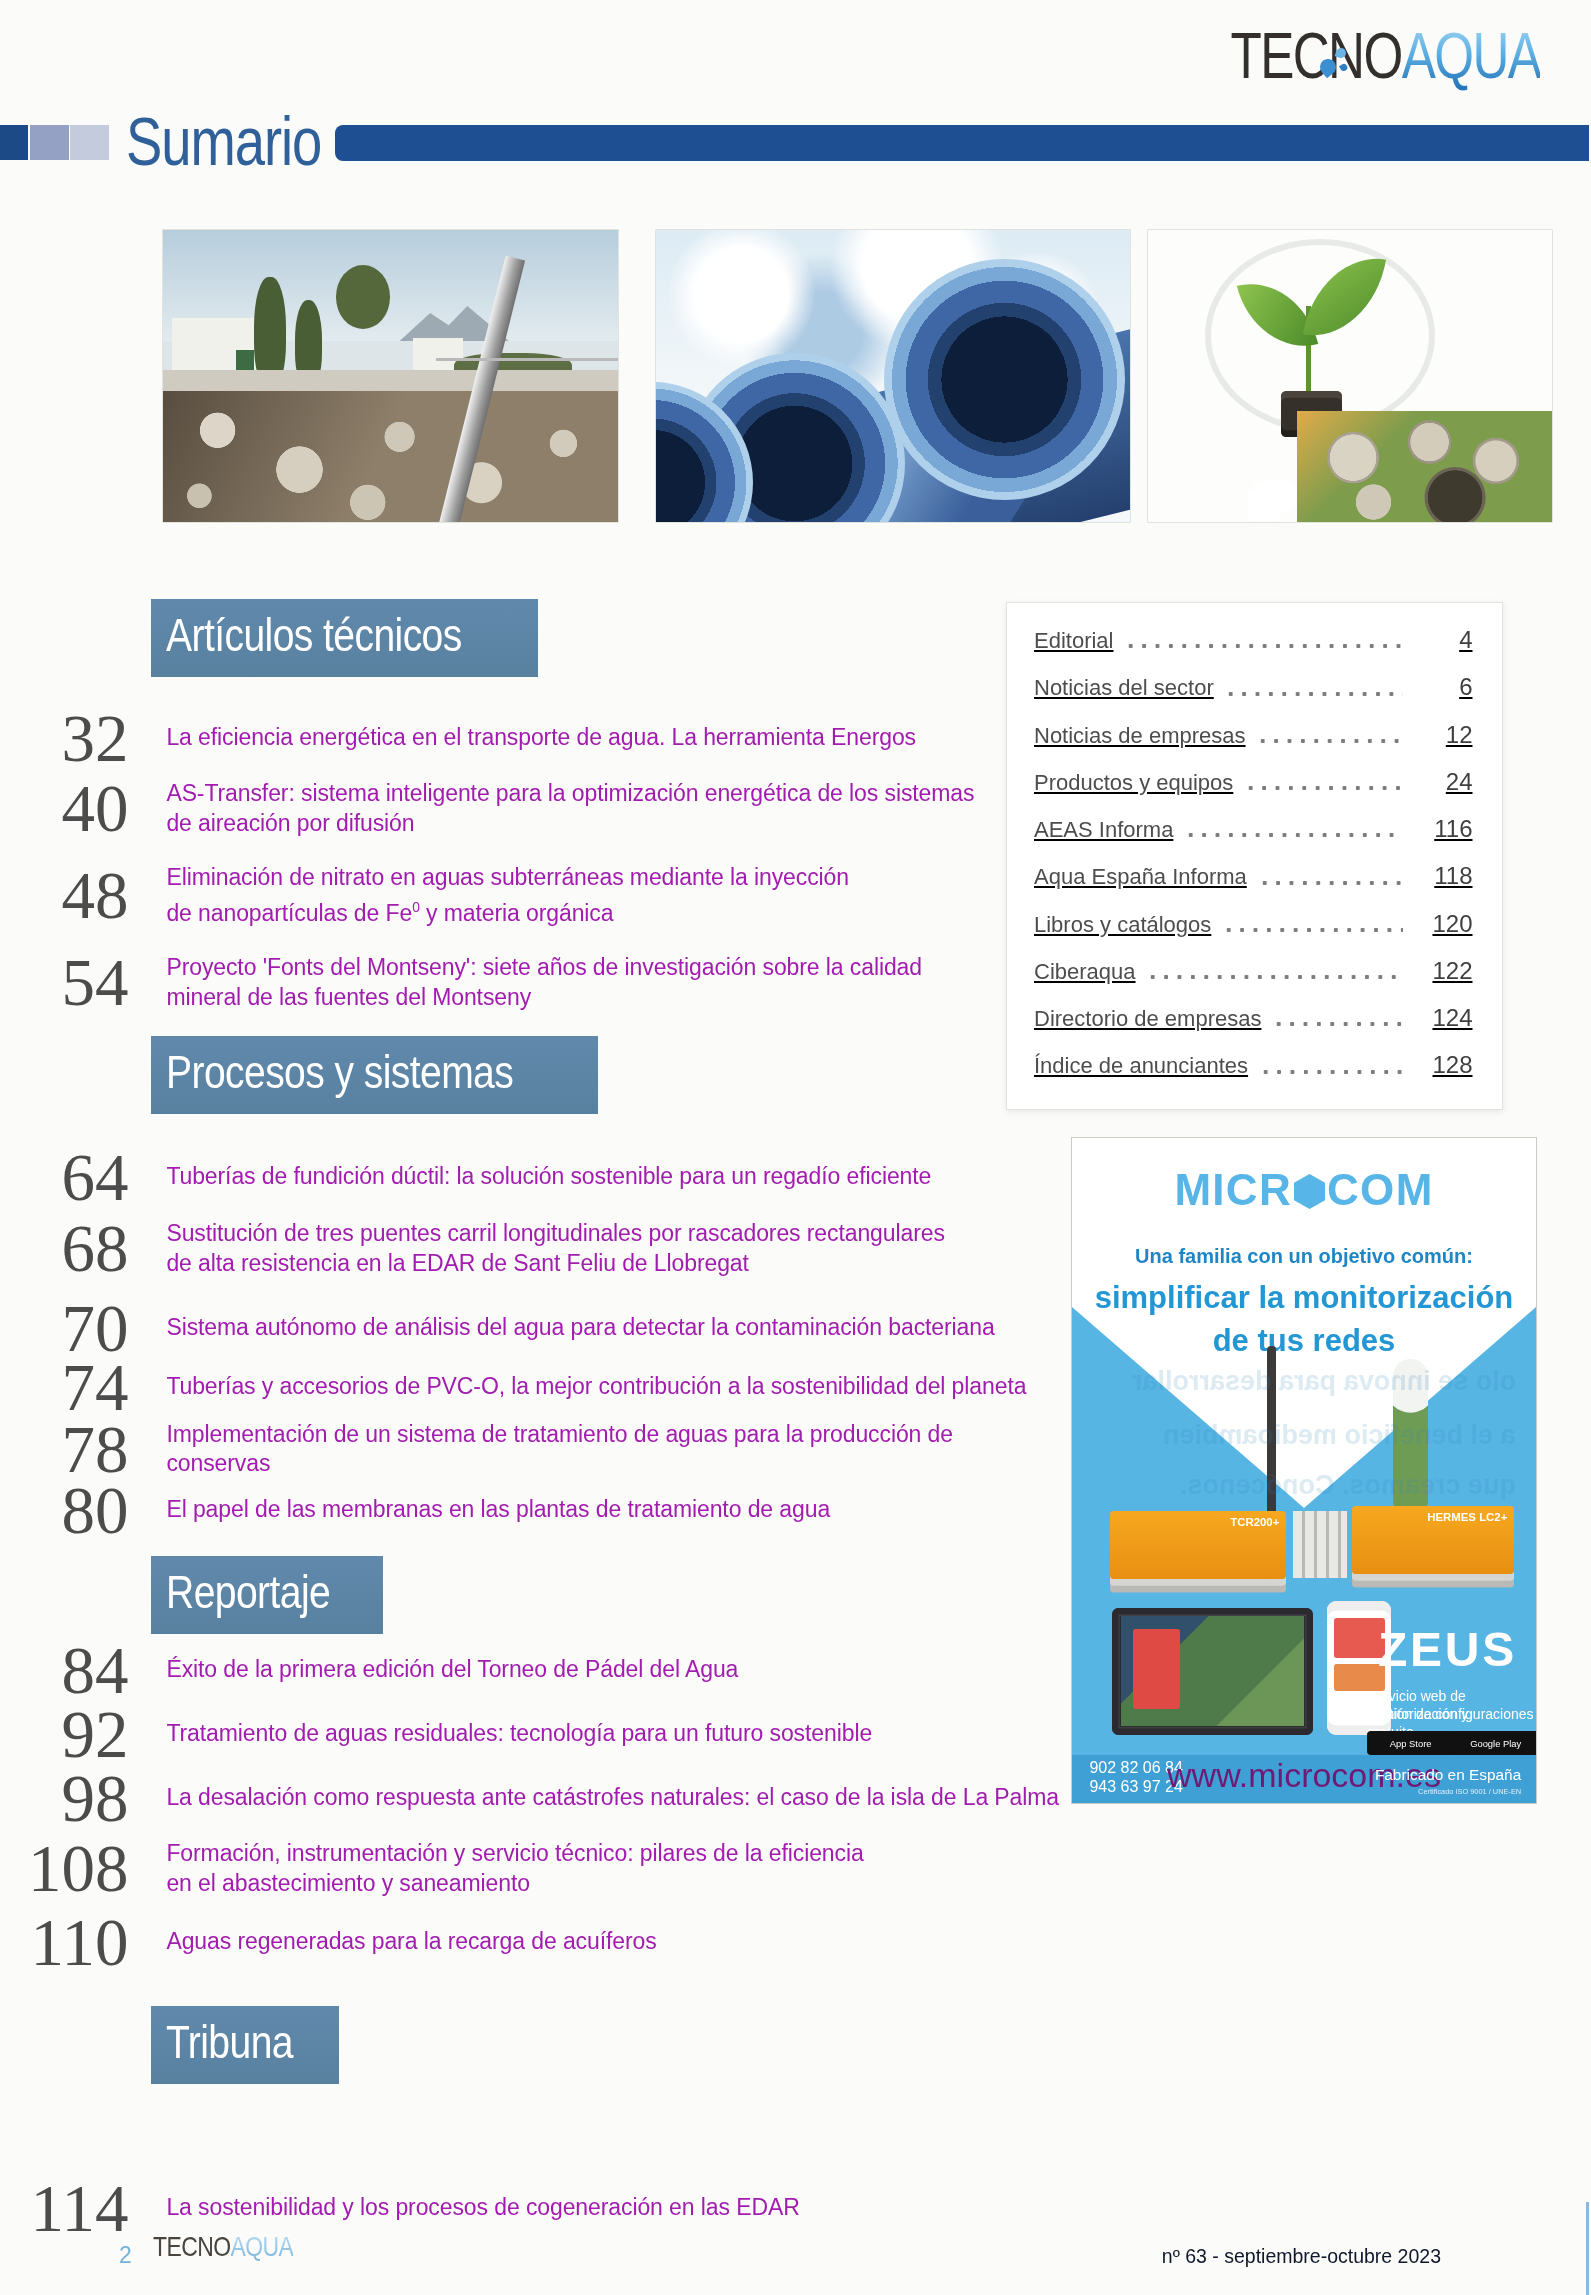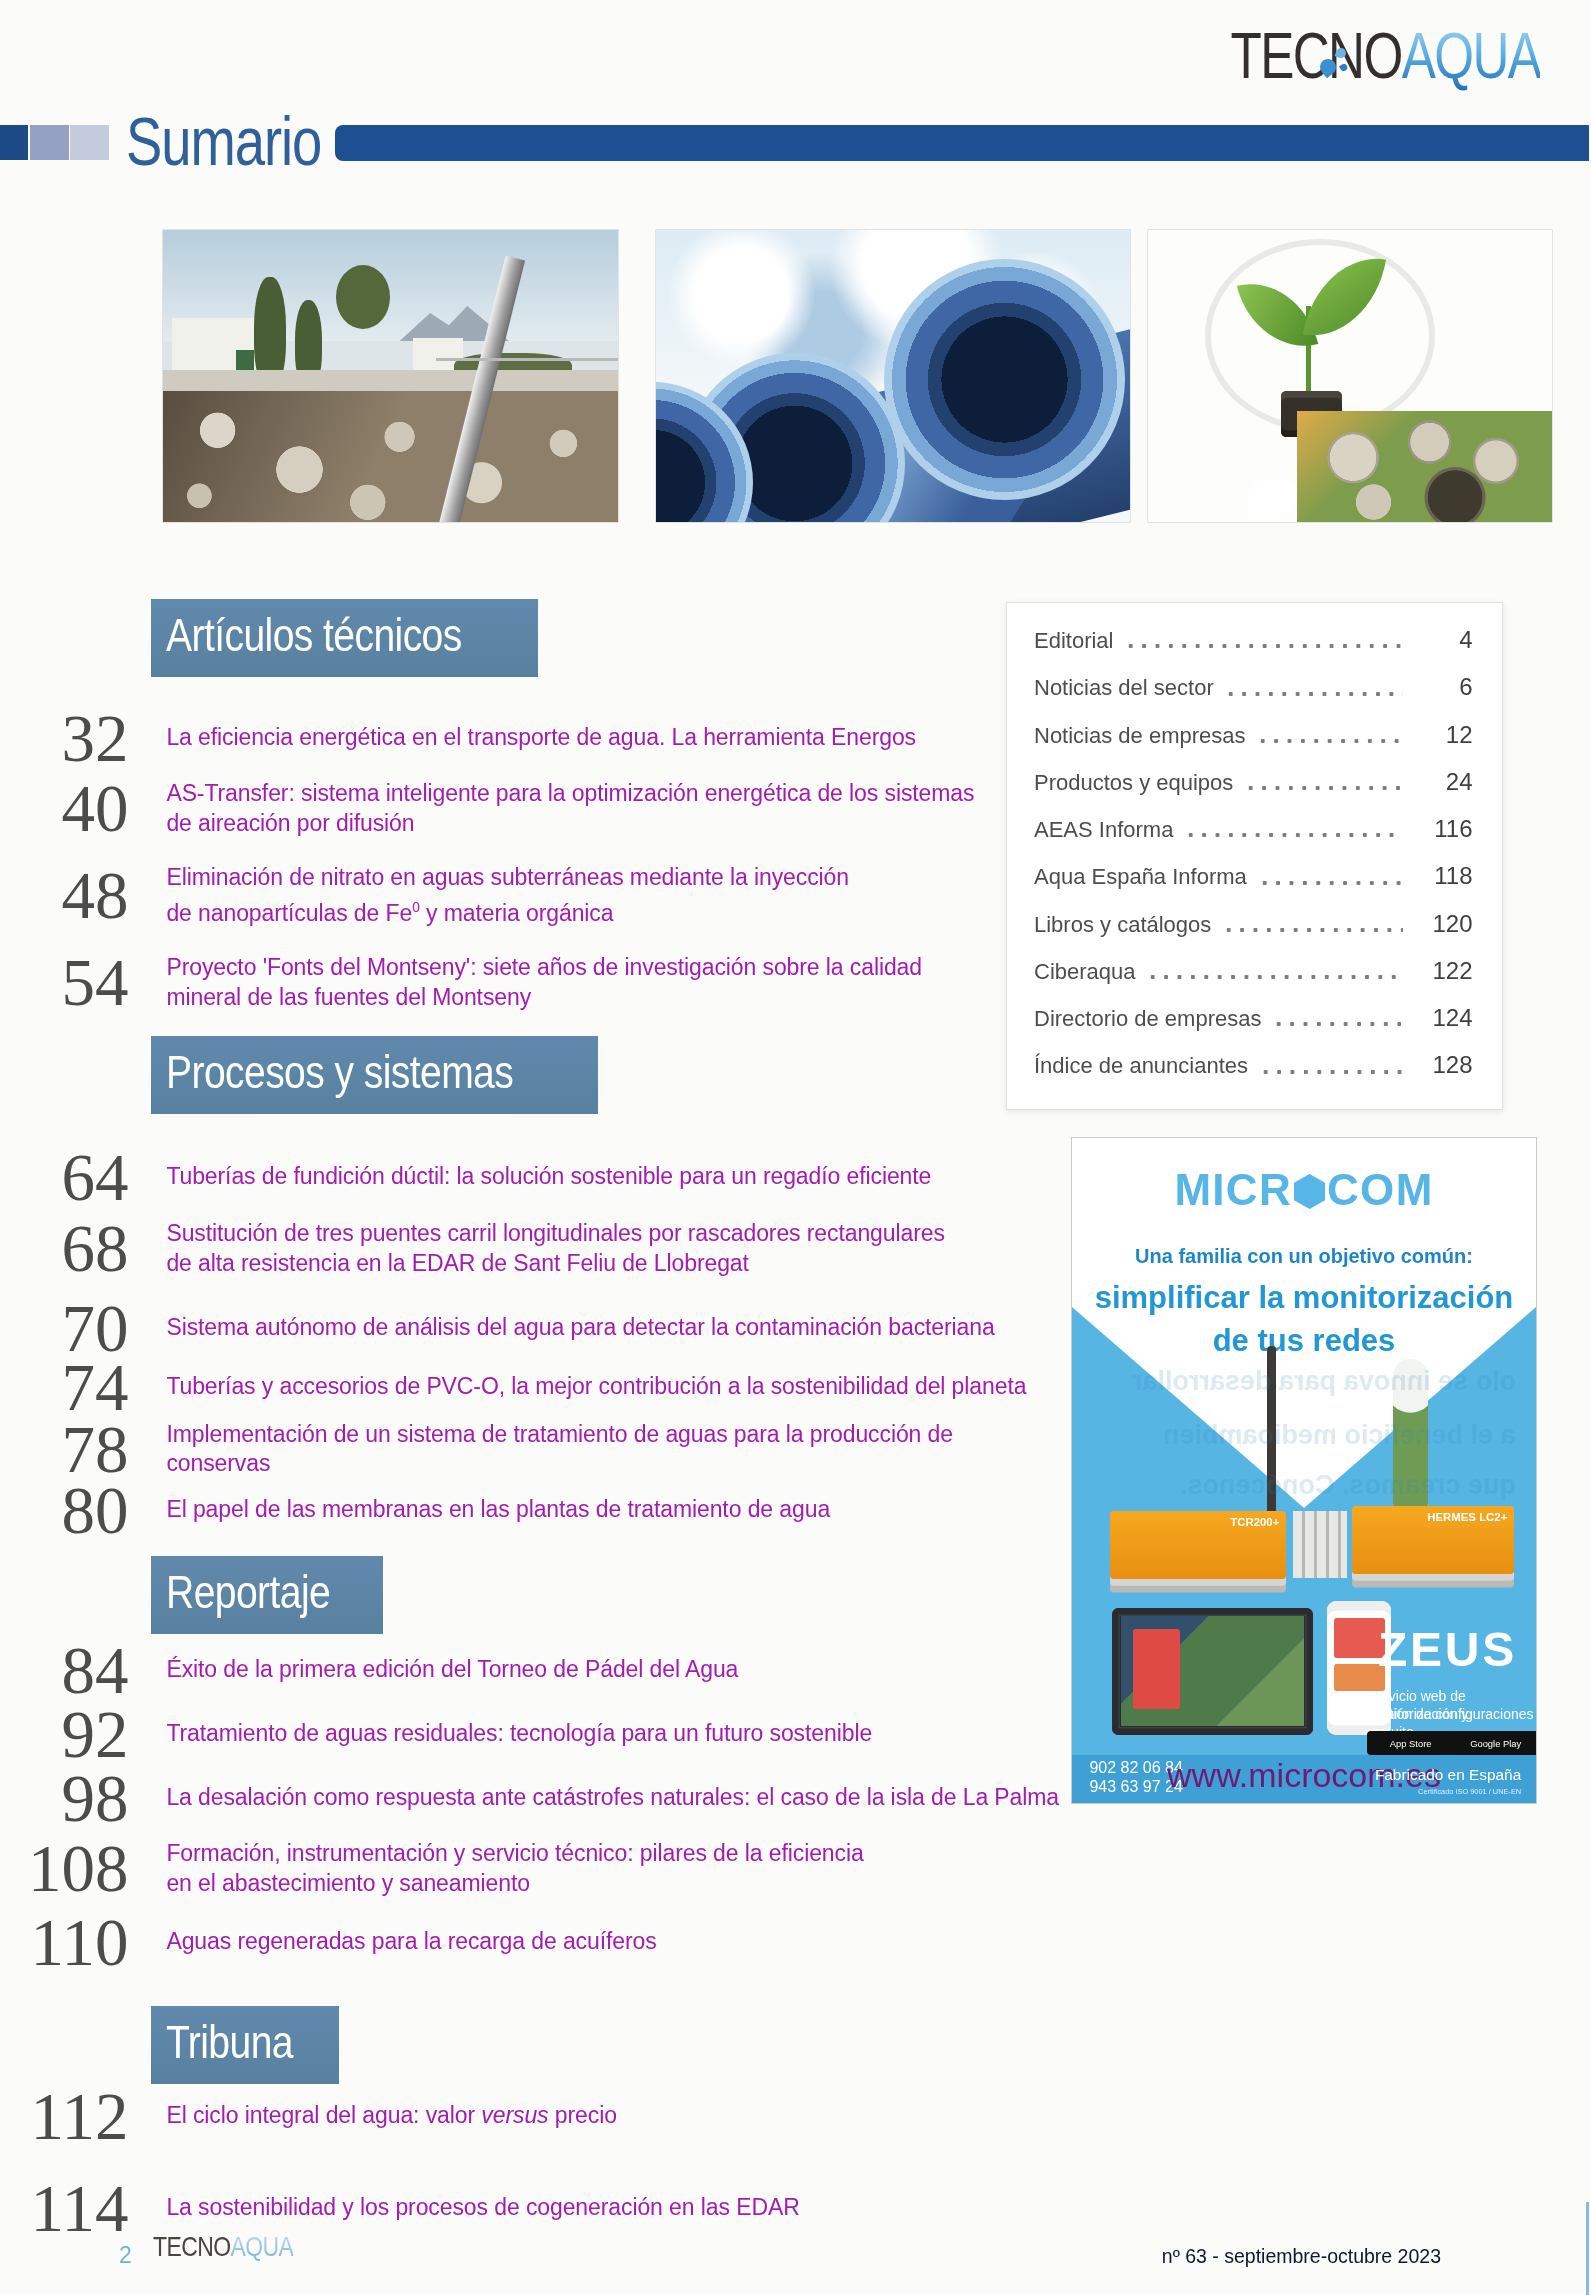--- a/index.html
+++ b/index.html
@@ -105,21 +105,21 @@
   .enum{width:115px;text-align:right;font-family:"Liberation Serif",serif;font-size:67px;
         color:#4c4c4c;line-height:1;flex:none;}
   .etxt{font-size:23px;color:#a21caf;line-height:29.5px;letter-spacing:-0.1px;}
   .etxt sup{font-size:60%;}
   .etxt .it{font-style:italic;}
 
   
   .toc-panel{position:absolute;left:1006px;top:602px;width:497px;height:508px;background:#ffffff;
              border:0.7px solid #e2e2df;box-shadow:0 2px 6.7px rgba(0,0,0,.08);
              display:flex;flex-direction:column;justify-content:space-between;
-             padding:23px 29.5px 29.5px 27px;box-sizing:border-box;}
+             padding:23px 29.5px 29.5px 27px;box-sizing:border-box;text-decoration:underline;}
   .toc-row{display:flex;align-items:flex-end;}
   .toc-lab{font-size:22px;color:#4d4d4d;white-space:nowrap;}
   .toc-dots{flex:1;height:6px;margin:0 8px 4.7px 10.7px;
             background-image:radial-gradient(circle,#7c7c7c 2px,transparent 2.4px);
             background-size:13.4px 6px;background-repeat:repeat-x;background-position:0 100%;}
   .toc-num{width:62px;text-align:right;font-size:24px;color:#3f3f3f;}
 
   
   .ad{position:absolute;left:1071px;top:1137px;width:466px;height:667px;background:#57b5e4;
       border:0.7px solid #cccac5;box-sizing:border-box;overflow:hidden;}
@@ -332,26 +332,20 @@
       <div>en el abastecimiento y saneamiento</div>
     </div>
   </div>
   <div class="entry" style="top:1902px;height:80px;">
     <div class="enum">110</div>
     <div class="etxt">
         <div>Aguas regeneradas para la recarga de acuíferos</div>
       </div>
   </div>
 
-  <div class="entry" style="top:2076px;height:80px;">
-    <div class="enum">112</div>
-    <div class="etxt">
-        <div><span>El ciclo integral del agua: valor </span><span class="it">versus</span><span> precio</span></div>
-      </div>
-  </div>
   <div class="entry" style="top:2140px;height:80px;margin-top:28px;">
     <div class="enum">114</div>
     <div class="etxt">
         <div>La sostenibilidad y los procesos de cogeneración en las EDAR</div>
       </div>
   </div>
 
   <div class="toc-panel">
     <div class="toc-row">
         <span class="toc-lab">Editorial</span>

